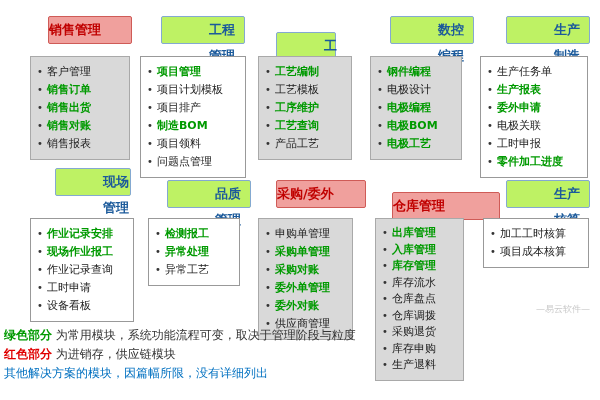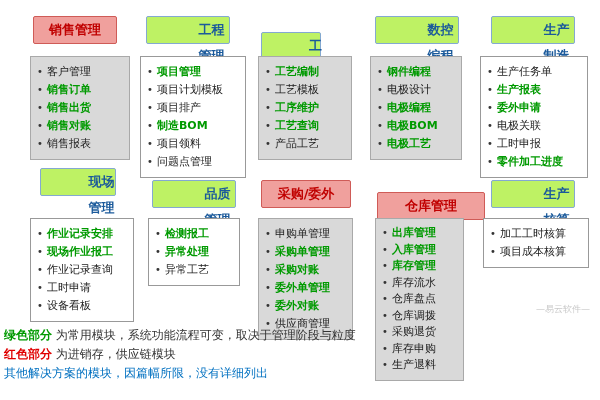--- a/index.html
+++ b/index.html
@@ -1,21 +1,21 @@
 <!DOCTYPE html>
 <html><head>
 <meta charset="utf-8">
 <style>
   * { margin:0; padding:0; box-sizing:border-box; }
   html,body { background:#ffffff; }
   body { font-family:"DejaVu Sans","Liberation Sans",sans-serif; }
   #canvas { position:relative; width:600px; height:400px; background:#ffffff; overflow:hidden; }
 
-  .hdr { position:absolute; height:28px; line-height:26px; text-align:center;
-         font-size:13px; font-weight:bold; border-radius:2px; border:1px solid; }
+  .hdr { position:absolute; height:28px; line-height:26px; text-align:left;
+         font-size:13px; font-weight:bold; border-radius:2px; border:1px solid;margin-left:15px; }
   .hdr.red  { background:#f0a09d; border-color:#cf5b57; color:#c00000; }
   .hdr.blue { background:#bef264; border-color:#84a9d1; color:#1b5a9b;padding-left:47px; }
 
   ul.list { position:absolute; list-style:none; padding:6px 2px 6px 6px; border:1px solid; }
   ul.gray  { background:#d9d9d9; border-color:#a9a9a9; }
   ul.white { background:#ffffff; border-color:#999999; }
   ul.list li { font-size:11px; line-height:18px; white-space:nowrap; color:#1a1a1a; }
   ul.tight li { line-height:16.5px; }
   .bullet { margin-right:4px; color:#333; font-size:10px; }
   .label.green { color:#009a00; font-weight:bold; }

